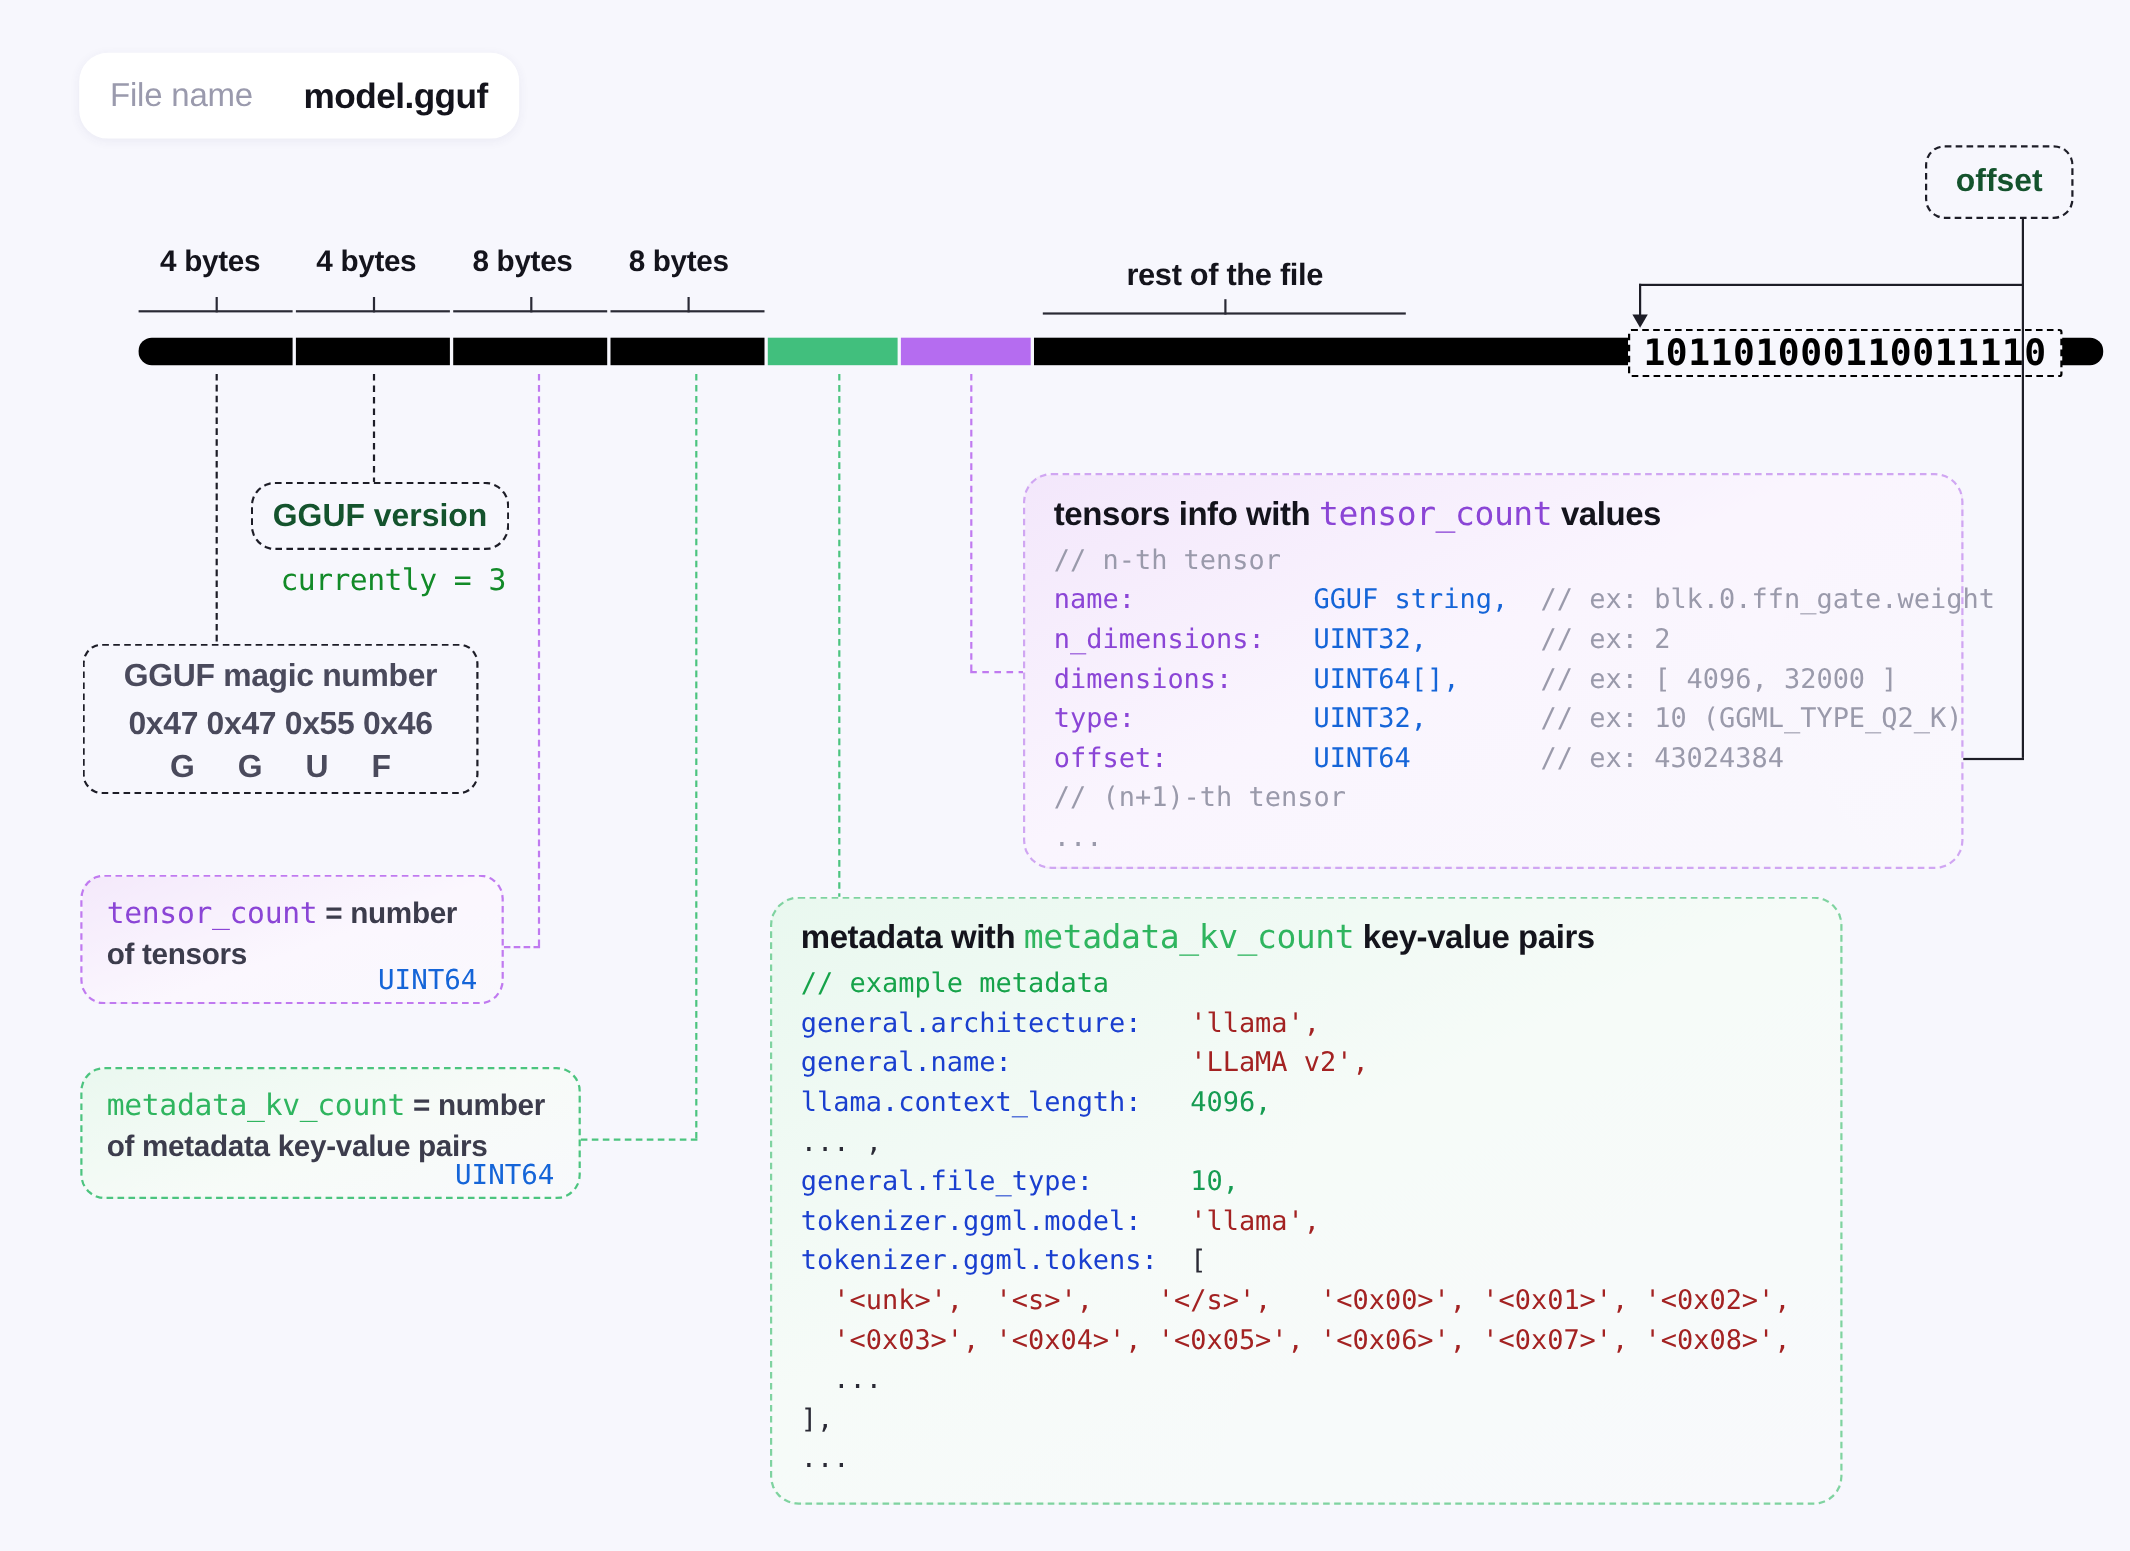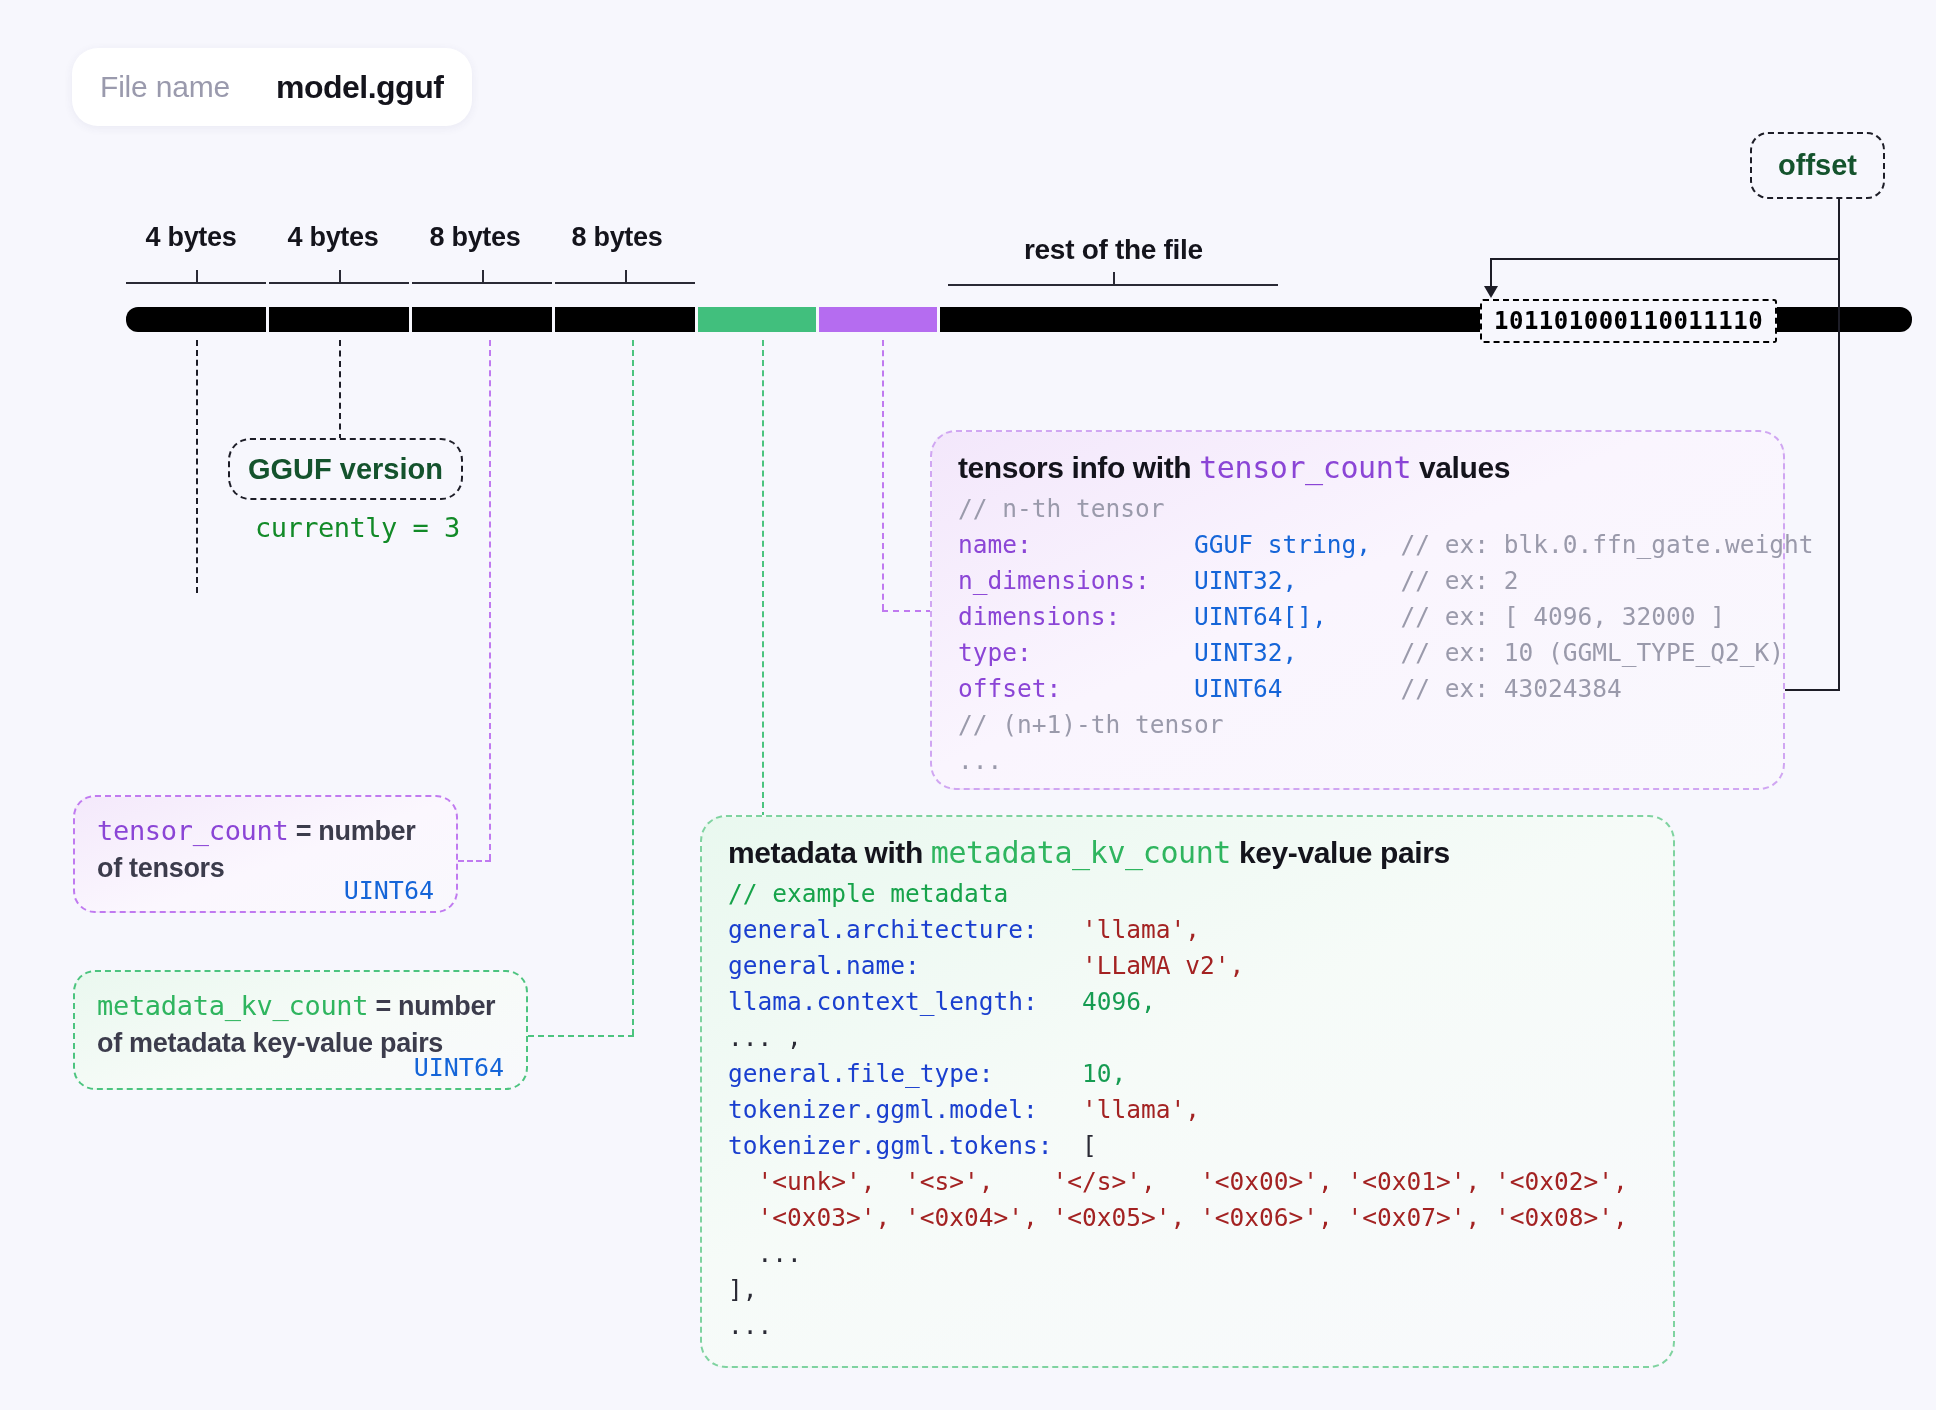--- a/index.html
+++ b/index.html
@@ -102,21 +102,21 @@
 
   
   #binary-chip {
     position: absolute;
     left: 1480px;
     top: 299px;
     padding: 3px 12px;
     border: 2.5px dashed #000000;
     border-radius: 3px;
     background: #f7f7fd;
-    font-size: 24px;
+    font-size: 33px;
     font-weight: bold;
     letter-spacing: 0.5px;
     color: #000000;
     line-height: 34px;
   }
 
   
   .pill {
     position: absolute;
     border: 2.5px dashed #1d1d27;
@@ -411,20 +411,25 @@
   <div class="vline k-green" style="left:762px; top:340px; height:478px;"></div>
 
   <div class="vline k-purple" style="left:882px; top:340px; height:270px;"></div>
   <div class="hline k-purple" style="left:882px; top:610px; width:50px;"></div>
 
   <div class="pill" id="version-pill">
     <span>GGUF version</span>
   </div>
   <div id="version-note" class="mono">currently = 3</div>
 
+  <div id="magic-box">
+    <div id="magic-title">GGUF magic number</div>
+    <div id="magic-hex">0x47 0x47 0x55 0x46</div>
+    <div id="magic-chars">GGUF</div>
+  </div>
 
   <div class="count-box" id="tensor-count-box">
     <div class="count-line1"><span class="token-purple">tensor_count</span><span> = number</span></div>
     <div class="count-line2">of tensors</div>
     <div class="count-type">UINT64</div>
   </div>
 
   <div class="count-box" id="metadata-count-box">
     <div class="count-line1"><span class="token-green">metadata_kv_count</span><span> = number</span></div>
     <div class="count-line2">of metadata key-value pairs</div>

